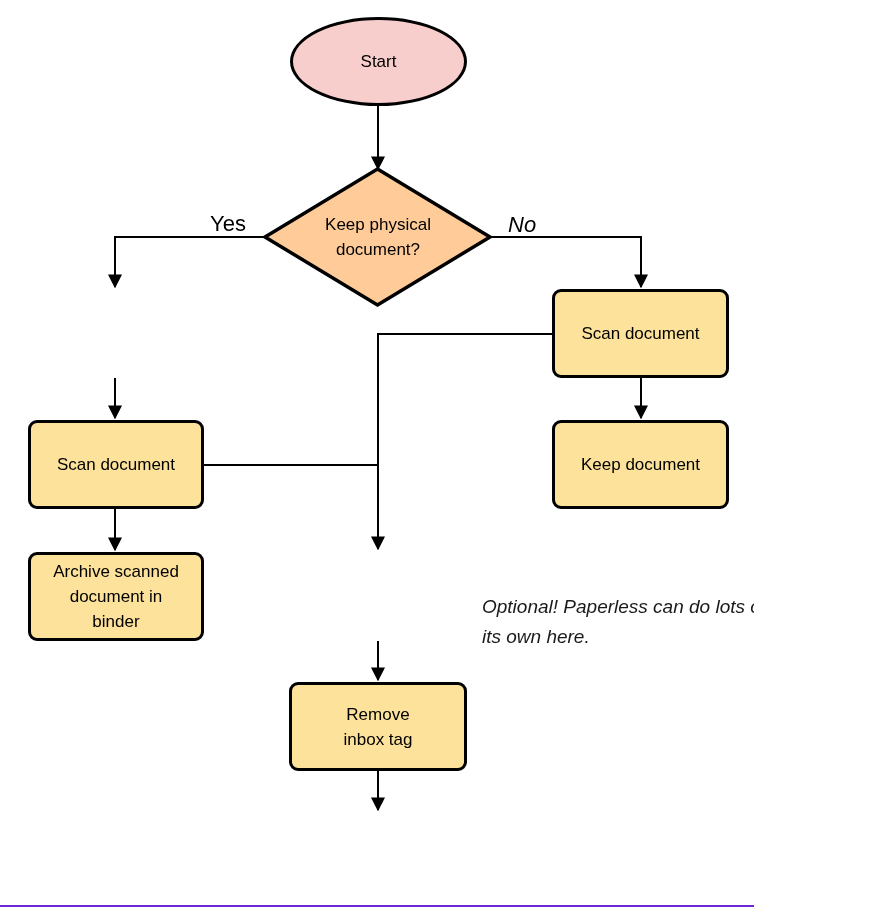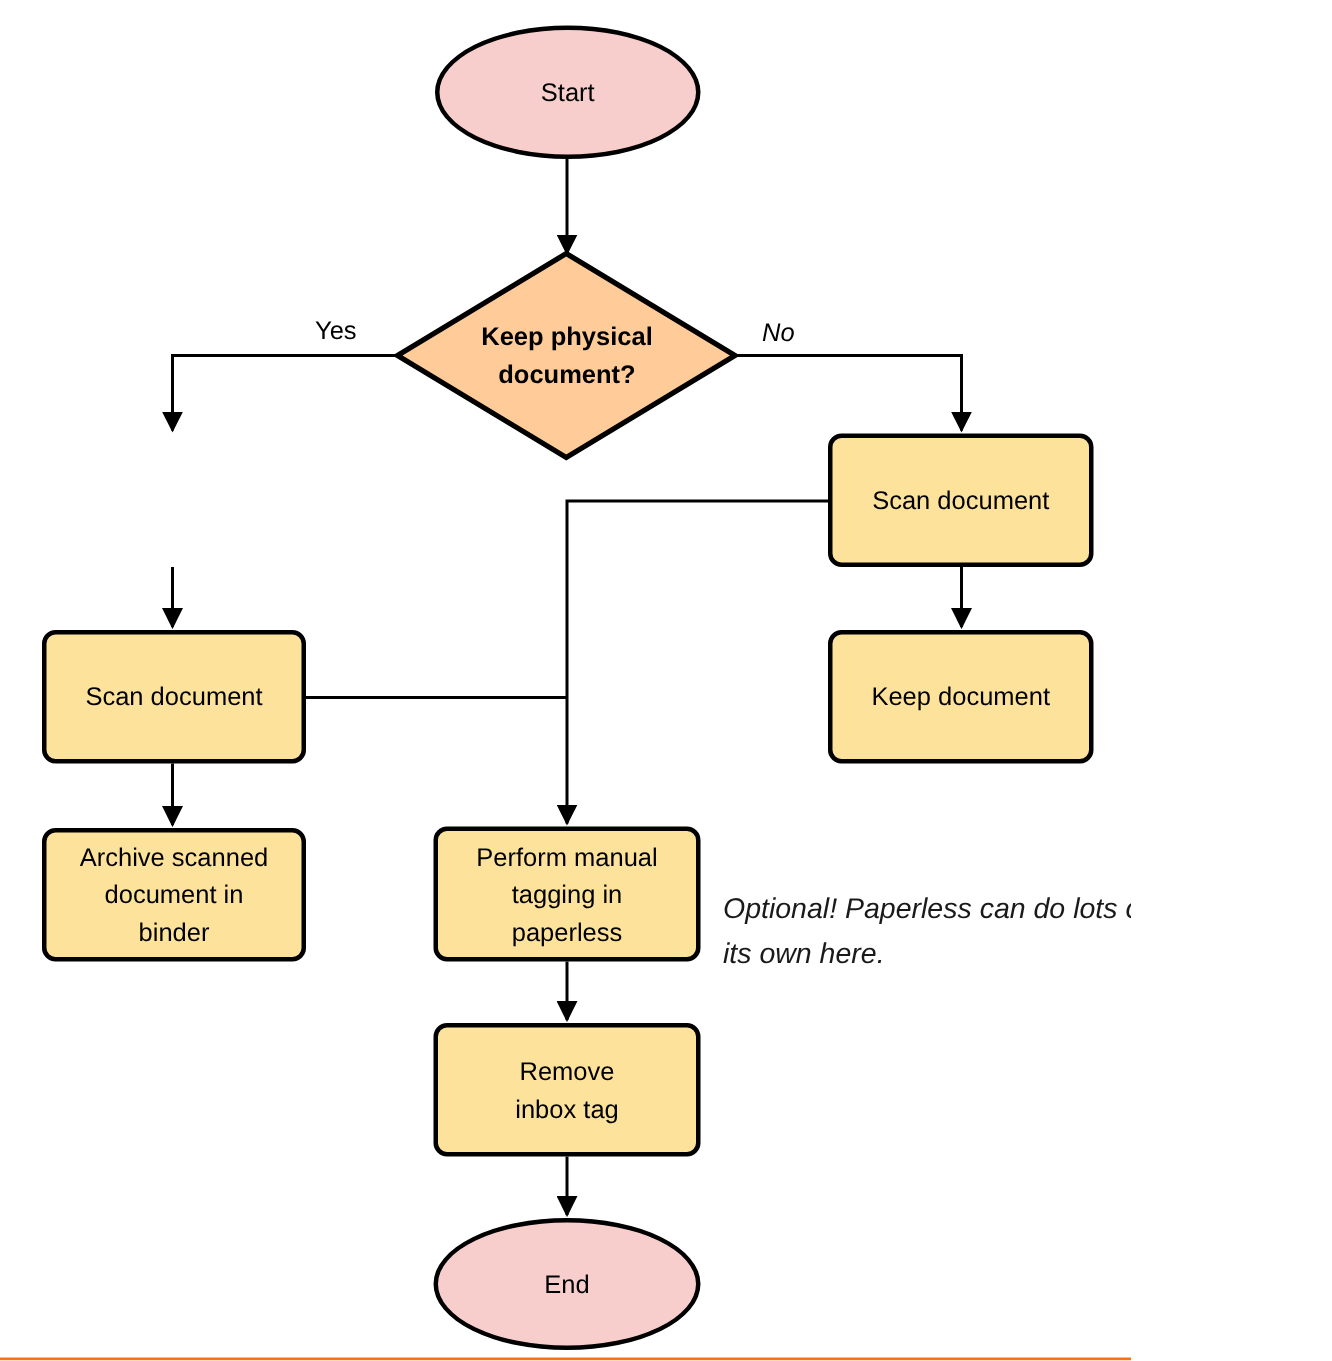--- a/index.html
+++ b/index.html
@@ -3,21 +3,21 @@
 <meta charset="utf-8">
 <style>
   html, body { margin: 0; padding: 0; background: #ffffff; }
   body { font-family: "Liberation Sans", "DejaVu Sans", sans-serif; }
 
   .canvas {
     position: relative;
     width: 754px;
     height: 907px;
     background: #ffffff;
-    border-bottom: 2px solid #f97316;
+    border-bottom: 2px solid #6d28d9;
     box-sizing: border-box;
     overflow: hidden;
     color: #000000;
   }
 
   svg.wires {
     position: absolute;
     left: 0; top: 0;
     width: 888px; height: 907px;
   }
@@ -52,21 +52,21 @@
     justify-content: center;
     text-align: center;
     font-size: 17px;
     line-height: 25px;
     white-space: pre-line;
     color: #000000;
   }
 
   .edge-label {
     position: absolute;
-    font-size: 17px;
+    font-size: 22px;
     color: #000000;
   }
 
   .annotation {
     position: absolute;
     font-style: italic;
     font-size: 19px;
     line-height: 30px;
     color: #1a1a1a;
     white-space: pre-line;
@@ -75,21 +75,21 @@
   
   .n-start   { left: 290px; top: 17px;  width: 177px; height: 89px; }
   .n-write   { left: 28px;  top: 289px; width: 176px; height: 89px; }
   .n-scanl   { left: 28px;  top: 420px; width: 176px; height: 89px; }
   .n-archive { left: 28px;  top: 552px; width: 176px; height: 89px; }
   .n-scanr   { left: 552px; top: 289px; width: 177px; height: 89px; }
   .n-trash   { left: 552px; top: 420px; width: 177px; height: 89px; }
   .n-tag     { left: 289px; top: 551px; width: 178px; height: 90px; }
   .n-remove  { left: 289px; top: 682px; width: 178px; height: 89px; }
   .n-end     { left: 289px; top: 812px; width: 178px; height: 88px; }
-  .l-decision{ left: 283px; top: 210px; width: 190px; height: 54px; font-weight: bold; }
+  .l-decision{ left: 283px; top: 210px; width: 190px; height: 54px; }
   .l-yes     { left: 210px; top: 211px; }
   .l-no      { left: 508px; top: 212px; font-style: italic; }
   .l-note    { left: 482px; top: 592px; width: 420px; }
 </style>
 </head>
 <body>
 
 <div class="canvas">
 
   <svg class="wires" viewBox="0 0 888 907" xmlns="http://www.w3.org/2000/svg">
@@ -137,31 +137,23 @@
   </div>
 
   <div class="node process n-scanr">
     <span>Scan document</span>
   </div>
 
   <div class="node process n-trash">
     <span>Keep document</span>
   </div>
 
-  <div class="node process n-tag">
-    <span>Perform manual
-tagging in
-paperless</span>
-  </div>
 
   <div class="annotation l-note">Optional! Paperless can do lots of work on
 its own here.</div>
 
   <div class="node process n-remove">
     <span>Remove
 inbox tag</span>
   </div>
 
-  <div class="node terminal n-end">
-    <span>End</span>
-  </div>
 
 </div>
 
 </body></html>

